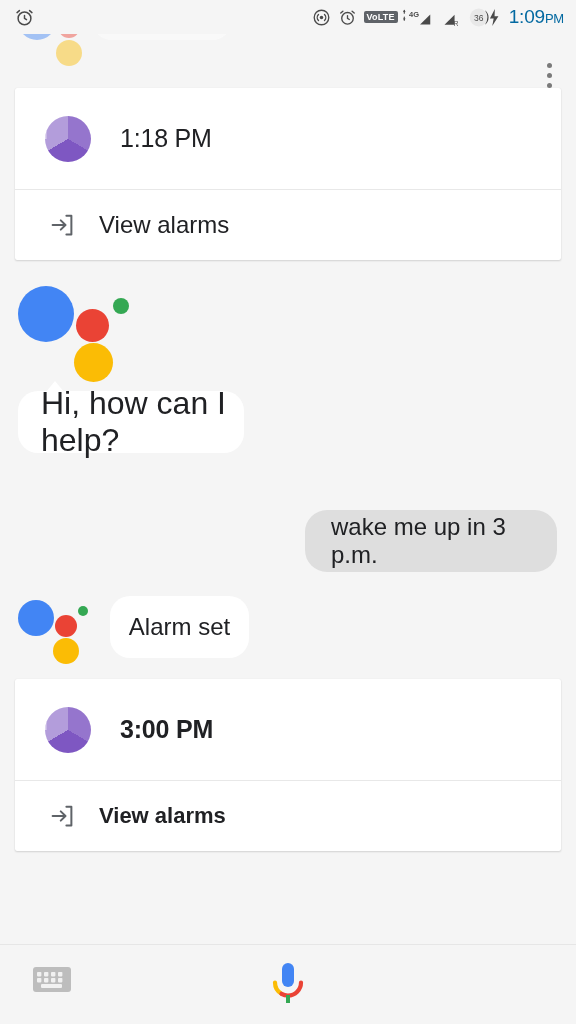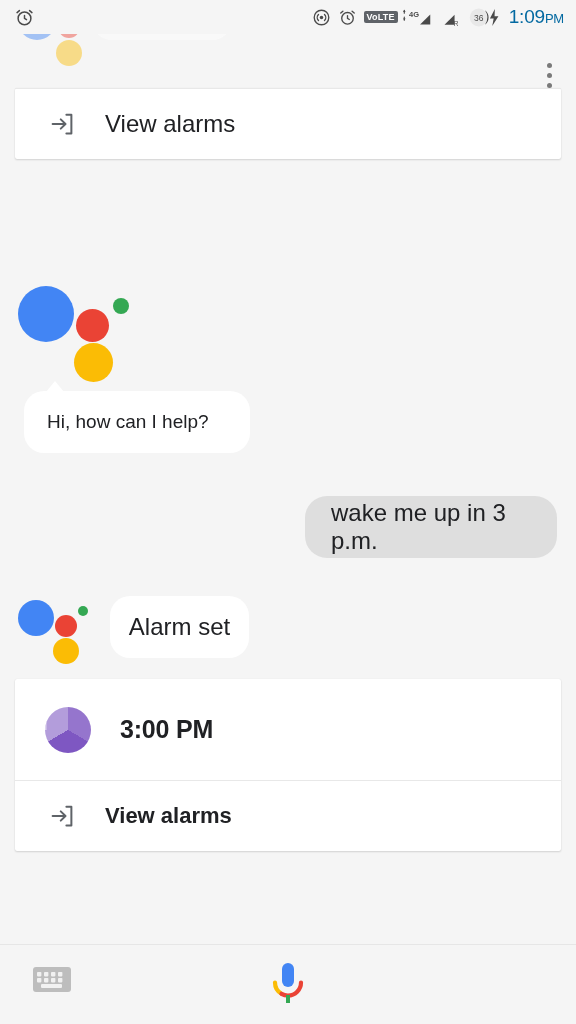--- a/index.html
+++ b/index.html
@@ -57,21 +57,21 @@
     position:absolute; left:15px; width:546px; background:#fff;
     border-radius:2px; box-shadow:0 1px 2px rgba(0,0,0,0.14), 0 0 1px rgba(0,0,0,0.10);
   }
   .card-time-row{ height:101px; display:flex; align-items:center; padding-left:30px; }
   .card-div{ height:1px; background:#e8e8e8; margin:0; }
   .card-action-row{ height:70px; display:flex; align-items:center; padding-left:30px; }
   .alarm-pie{ width:46px; height:46px; border-radius:50%; position:relative; flex:none; }
   .alarm-pie .seg{ position:absolute; inset:0; border-radius:50%; }
   .card-time-text{ margin-left:29px; font-size:25px; color:#202124; letter-spacing:-0.2px; }
   .open-icon{ width:34px; height:34px; flex:none; display:flex; align-items:center; justify-content:center; }
-  .card-action-text{ margin-left:26px; color:#202124; }
+  .card-action-text{ margin-left:20px; color:#202124; }
 
   
   .glogo{ position:relative; flex:none; }
   .glogo i{ position:absolute; border-radius:50%; display:block; }
 
   
   .assistant-block{ position:absolute; }
   .bubble-tail{
     position:absolute; width:0; height:0;
     border-left:9px solid transparent; border-right:9px solid transparent;
@@ -169,20 +169,28 @@
       <div class="bubble-white faded-bubble">Alarm set</div>
     </div>
 
     <div class="overflow">
       <span></span>
       <span></span>
       <span></span>
     </div>
 
     <div class="card" style="top:88px;">
+      <div class="card-time-row">
+        <div class="alarm-pie">
+          <div class="seg" style="background:conic-gradient(#9575cd 0deg 120deg, #7e57c2 120deg 240deg, #b39ddb 240deg 360deg);"></div>
+          <div class="seg" style="background:
+              linear-gradient(to bottom, rgba(255,255,255,.55) 0 50%, transparent 50%) no-repeat left/1.5px 100%;"></div>
+        </div>
+        <div class="card-time-text">1:18 PM</div>
+      </div>
       <div class="card-div"></div>
       <div class="card-action-row">
         <div class="open-icon">
           <svg width="30" height="30" viewBox="0 0 24 24" fill="none" stroke="#5f6368" stroke-width="1.6" stroke-linecap="round" stroke-linejoin="round">
             <path d="M15.5 4.5H19.5V19.5H15.5"></path>
             <path d="M4.5 12h10"></path>
             <path d="M11 8.3L14.8 12 11 15.7"></path>
           </svg>
         </div>
         <div class="card-action-text" style="font-size:24px;">View alarms</div>
@@ -191,25 +199,25 @@
 
     <div class="assistant-block" style="left:0; top:280px;">
       <div class="glogo" style="width:115px;height:90px;margin-left:18px;">
         <i style="width:56px;height:56px;left:0;top:6px;background:#4285f4;"></i>
         <i style="width:33px;height:33px;left:58px;top:29px;background:#ea4335;"></i>
         <i style="width:16px;height:16px;left:95px;top:18px;background:#34a853;"></i>
         <i style="width:39px;height:39px;left:56px;top:63px;background:#fbbc05;"></i>
       </div>
       <div style="position:relative; margin-top:11px;">
         <div class="bubble-tail" style="left:46px; top:0; border-bottom:11px solid #ffffff;"></div>
-        <div class="bubble-white" style="position:absolute; left:24px; top:10px; width:226px; height:62px; font-size:19px; justify-content:flex-start; padding-left:23px;text-align:right;">Hi, how can I help?</div>
-      </div>
-    </div>
-
-    <div class="user-bubble" style="left:305px; top:496px; width:252px; height:62px; font-size:24px;">wake me up in 3 p.m.</div>
+        <div class="bubble-white" style="position:absolute; left:18px; top:10px; width:226px; height:62px; font-size:32px; justify-content:flex-start; padding-left:23px;">Hi, how can I help?</div>
+      </div>
+    </div>
+
+    <div class="user-bubble" style="left:305px; top:510px; width:252px; height:62px; font-size:24px;">wake me up in 3 p.m.</div>
 
     <div class="assistant-block" style="left:0; top:596px; display:flex; align-items:center;">
       <div class="glogo" style="width:78px;height:62px;margin-left:18px;">
         <i style="width:36px;height:36px;left:0;top:4px;background:#4285f4;"></i>
         <i style="width:22px;height:22px;left:37px;top:19px;background:#ea4335;"></i>
         <i style="width:10px;height:10px;left:60px;top:10px;background:#34a853;"></i>
         <i style="width:26px;height:26px;left:35px;top:42px;background:#fbbc05;"></i>
       </div>
       <div class="bubble-white" style="margin-left:14px; width:139px; height:62px; font-size:24px;">Alarm set</div>
     </div>

